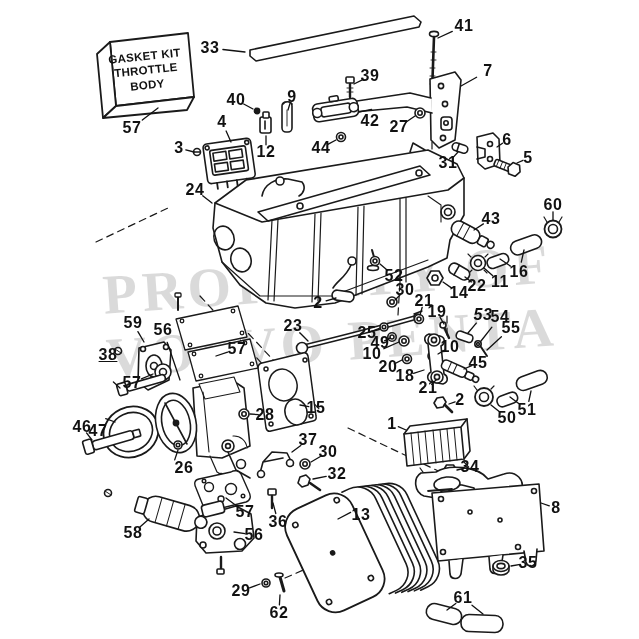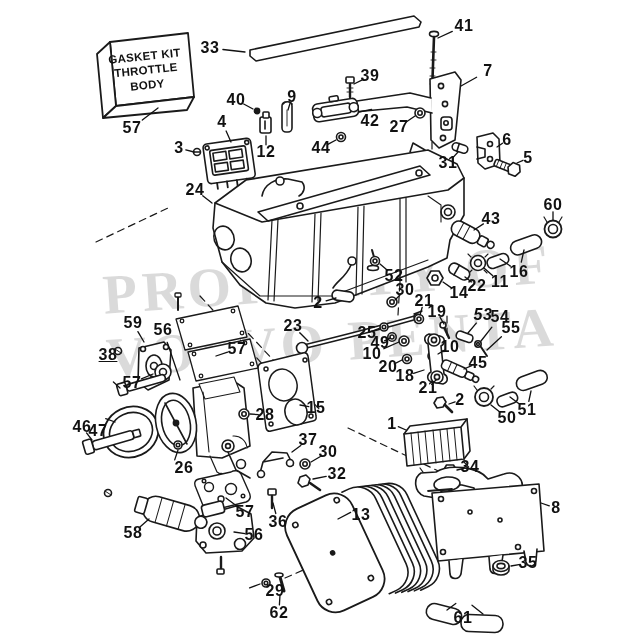--- a/index.html
+++ b/index.html
@@ -571,20 +571,20 @@
       <span class="part-label" style="left: 265px; top: 415px;">28</span>
       <span class="part-label" style="left: 184px; top: 468px;">26</span>
       <span class="part-label" style="left: 308px; top: 440px;">37</span>
       <span class="part-label" style="left: 328px; top: 452px;">30</span>
       <span class="part-label" style="left: 337px; top: 474px; text-align: right;">32</span>
       <span class="part-label" style="left: 361px; top: 515px;">13</span>
       <span class="part-label" style="left: 133px; top: 533px;">58</span>
       <span class="part-label" style="left: 245px; top: 512px;">57</span>
       <span class="part-label" style="left: 254px; top: 535px;">56</span>
       <span class="part-label" style="left: 278px; top: 522px;">36</span>
-      <span class="part-label" style="left: 241px; top: 591px; margin-left: 34px;">29</span>
+      <span class="part-label" style="left: 241px; top: 591px;">29</span>
       <span class="part-label" style="left: 279px; top: 613px;">62</span>
       <span class="part-label" style="left: 470px; top: 467px;">34</span>
       <span class="part-label" style="left: 556px; top: 508px;">8</span>
       <span class="part-label" style="left: 528px; top: 563px;">35</span>
-      <span class="part-label" style="left: 463px; top: 598px; margin-top: 20px;">61</span>
+      <span class="part-label" style="left: 463px; top: 598px;">61</span>
     </div>
 </div>
 
 </body></html>

